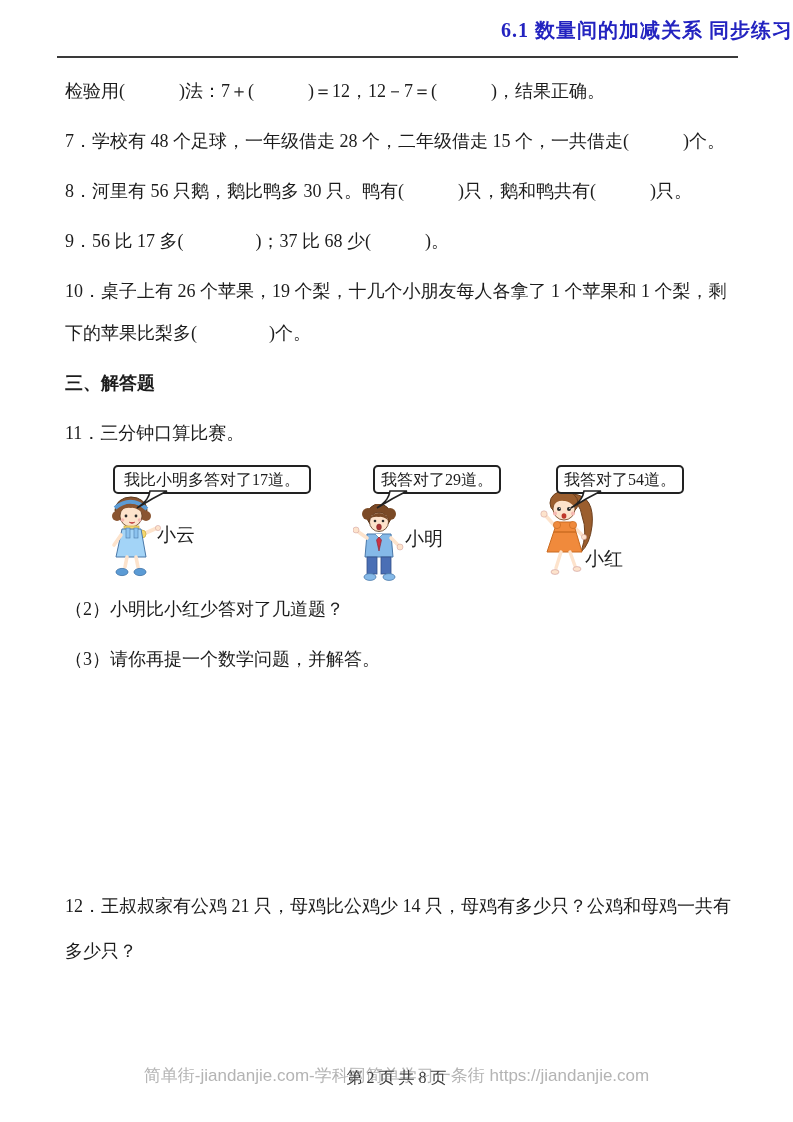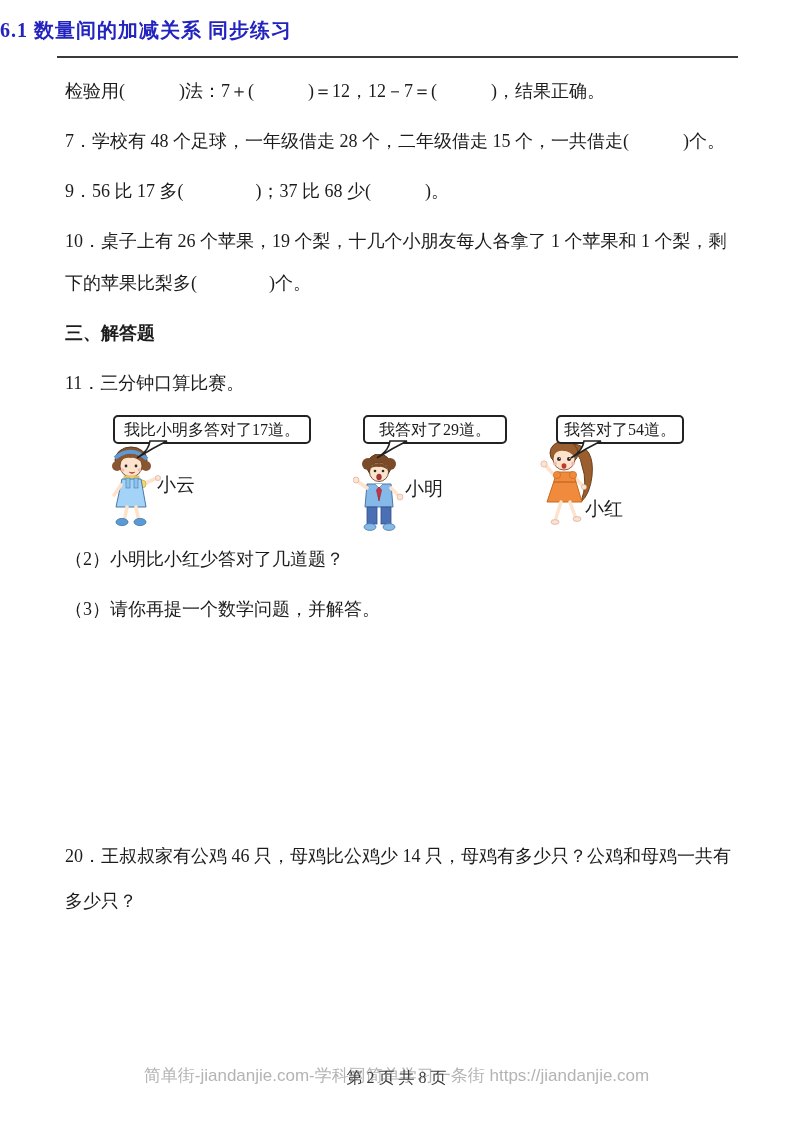--- a/index.html
+++ b/index.html
@@ -7,21 +7,21 @@
     position:relative;
     width:793px;height:1122px;
     background:#ffffff;
     margin:0 auto;
     overflow:hidden;
     font-family:"Liberation Serif","DejaVu Serif",serif;
     color:#1c1c1c;
   }
   .doc-title{
     position:absolute;top:17px;left:0;width:793px;
-    text-align:left;
+    text-align:right;
     font-size:20px;font-weight:bold;
     letter-spacing:1px;
   }
   .rule{
     position:absolute;top:56px;left:57px;width:681px;height:0;
     border-top:2px solid #3a3a3a;
   }
   .content{
     position:absolute;top:62px;left:57px;width:684px;
   }
@@ -84,20 +84,21 @@
 <body>
 
 <div class="page">
 
   <div class="doc-title" style="color: rgb(35, 35, 192);">6.1 数量间的加减关系 同步练习</div>
   <div class="rule"></div>
 
   <div class="content">
     <p class="line">检验用(　　　)法：7＋(　　　)＝12，12－7＝(　　　)，结果正确。</p>
     <p class="line">7．学校有 48 个足球，一年级借走 28 个，二年级借走 15 个，一共借走(　　　)个。</p>
+    <p class="line">8．河里有 56 只鹅，鹅比鸭多 30 只。鸭有(　　　)只，鹅和鸭共有(　　　)只。</p>
     <p class="line">9．56 比 17 多(　　　　)；37 比 68 少(　　　)。</p>
     <p class="line">10．桌子上有 26 个苹果，19 个梨，十几个小朋友每人各拿了 1 个苹果和 1 个梨，剩下的苹果比梨多(　　　　)个。</p>
     <p class="line bold">三、解答题</p>
     <p class="line">11．三分钟口算比赛。</p>
 
     <div class="figure">
 
       <div class="bubble" style="left:56px;top:3px;width:198px;">我比小明多答对了17道。</div>
       <svg class="tail" style="left:78px;top:28px;" width="36" height="20" viewBox="0 0 36 20">
         <path d="M32,1 C16,9 10,13 2,18 C12,11 14,7 15,1 Z" fill="#ffffff" stroke="#222" stroke-width="1.6"></path>
@@ -122,21 +123,21 @@
         <rect x="21" y="33" width="4" height="10" fill="#8cc3ef" stroke="#4a78a8" stroke-width="0.6"></rect>
         <rect x="29" y="33" width="4" height="10" fill="#8cc3ef" stroke="#4a78a8" stroke-width="0.6"></rect>
         <path d="M16,40 L9,50" stroke="#fde3cc" stroke-width="3.6" stroke-linecap="round"></path>
         <path d="M22,62 L20,72" stroke="#fde3cc" stroke-width="3.6" stroke-linecap="round"></path>
         <path d="M31,62 L33,72" stroke="#fde3cc" stroke-width="3.6" stroke-linecap="round"></path>
         <ellipse cx="17" cy="77" rx="6" ry="3.6" fill="#5b9bd5" stroke="#3a6ea5" stroke-width="0.8"></ellipse>
         <ellipse cx="35" cy="77" rx="6" ry="3.6" fill="#5b9bd5" stroke="#3a6ea5" stroke-width="0.8"></ellipse>
       </svg>
       <span class="kid-name" style="left:100px;top:60px;">小云</span>
 
-      <div class="bubble" style="left:306px;top:3px;width:144px;text-align:center;">我答对了29道。</div>
+      <div class="bubble" style="left:316px;top:3px;width:128px;text-align:center;">我答对了29道。</div>
       <svg class="tail" style="left:318px;top:28px;" width="36" height="20" viewBox="0 0 36 20">
         <path d="M32,1 C16,9 10,13 2,18 C12,11 14,7 15,1 Z" fill="#ffffff" stroke="#222" stroke-width="1.6"></path>
       </svg>
       <svg class="kid" style="left:296px;top:42px;" width="52" height="78" viewBox="0 0 52 78">
         <circle cx="26" cy="12" r="12" fill="#7b4a26" stroke="#57331a" stroke-width="1"></circle>
         <circle cx="15" cy="10" r="6" fill="#7b4a26"></circle>
         <circle cx="37" cy="10" r="6" fill="#7b4a26"></circle>
         <circle cx="26" cy="5" r="6" fill="#7b4a26"></circle>
         <circle cx="26" cy="18" r="9.5" fill="#fde3cc" stroke="#57331a" stroke-width="0.8"></circle>
         <path d="M17,15 Q20,9 26,9 Q33,9 35,16 Q29,12 26,13 Q20,12 17,15 Z" fill="#7b4a26"></path>
@@ -188,21 +189,21 @@
         <ellipse cx="40" cy="81" rx="4" ry="2.4" fill="#fde3cc" stroke="#c99" stroke-width="0.6"></ellipse>
       </svg>
       <span class="kid-name" style="left:528px;top:84px;">小红</span>
     </div>
 
     <p class="line">（2）小明比小红少答对了几道题？</p>
     <p class="line">（3）请你再提一个数学问题，并解答。</p>
 
     <div class="spacer"></div>
 
-    <p class="line q12">20．王叔叔家有公鸡 46 只，母鸡比公鸡少 14 只，母鸡有多少只？公鸡和母鸡一共有多少只？</p>
+    <p class="line q12">12．王叔叔家有公鸡 21 只，母鸡比公鸡少 14 只，母鸡有多少只？公鸡和母鸡一共有多少只？</p>
   </div>
 
   <div class="footer">
     <div class="watermark">简单街-jiandanjie.com-学科网简单学习一条街 https://jiandanjie.com</div>
     <div class="page-info">第 2 页 共 8 页</div>
   </div>
 
 </div>
 
 </body></html>

